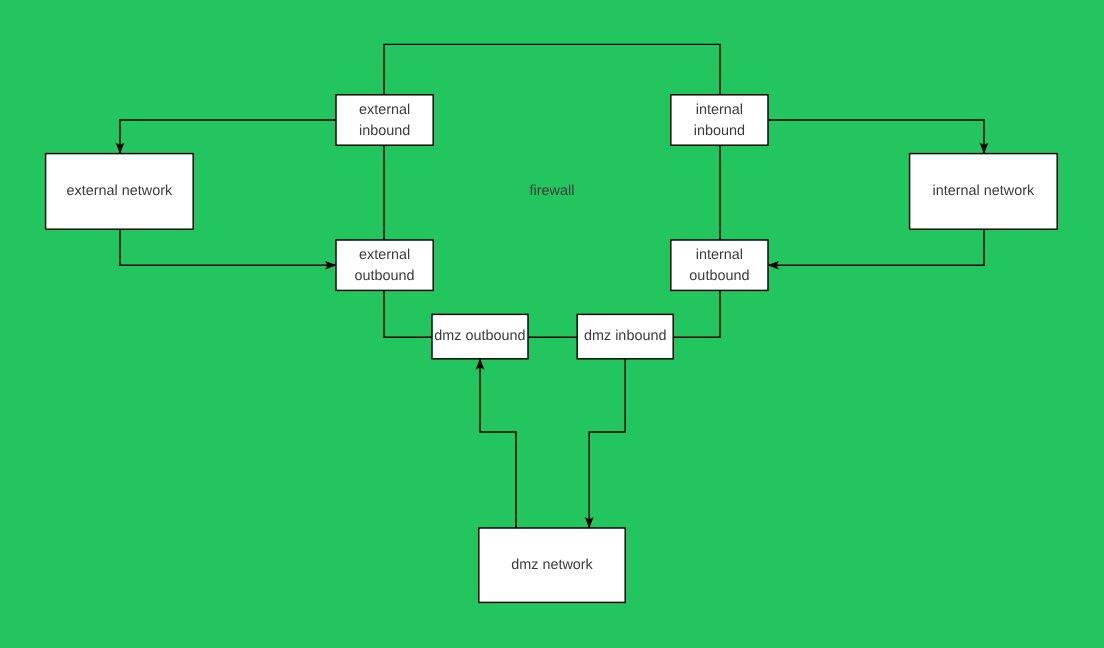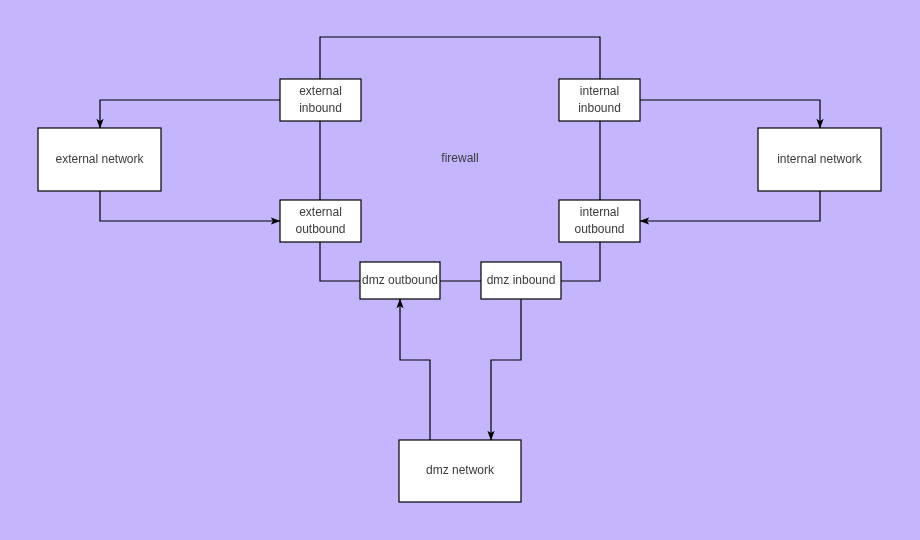--- a/index.html
+++ b/index.html
@@ -10,21 +10,21 @@
   body {
     width: 920px;
     height: 540px;
     font-family: "Liberation Sans", sans-serif;
     overflow: hidden;
   }
   #diagram-canvas {
     position: relative;
     width: 920px;
     height: 540px;
-    background: #c4b5fd;
+    background: #22c55e;
   }
   svg.diagram-svg {
     position: absolute;
     top: 0;
     left: 0;
     width: 920px;
     height: 540px;
     display: block;
   }
   .node-rect {

